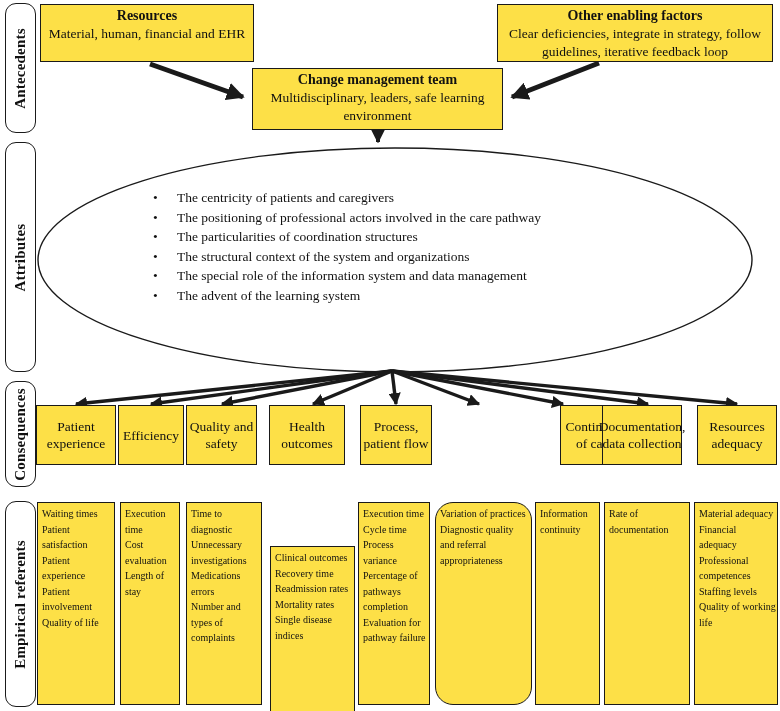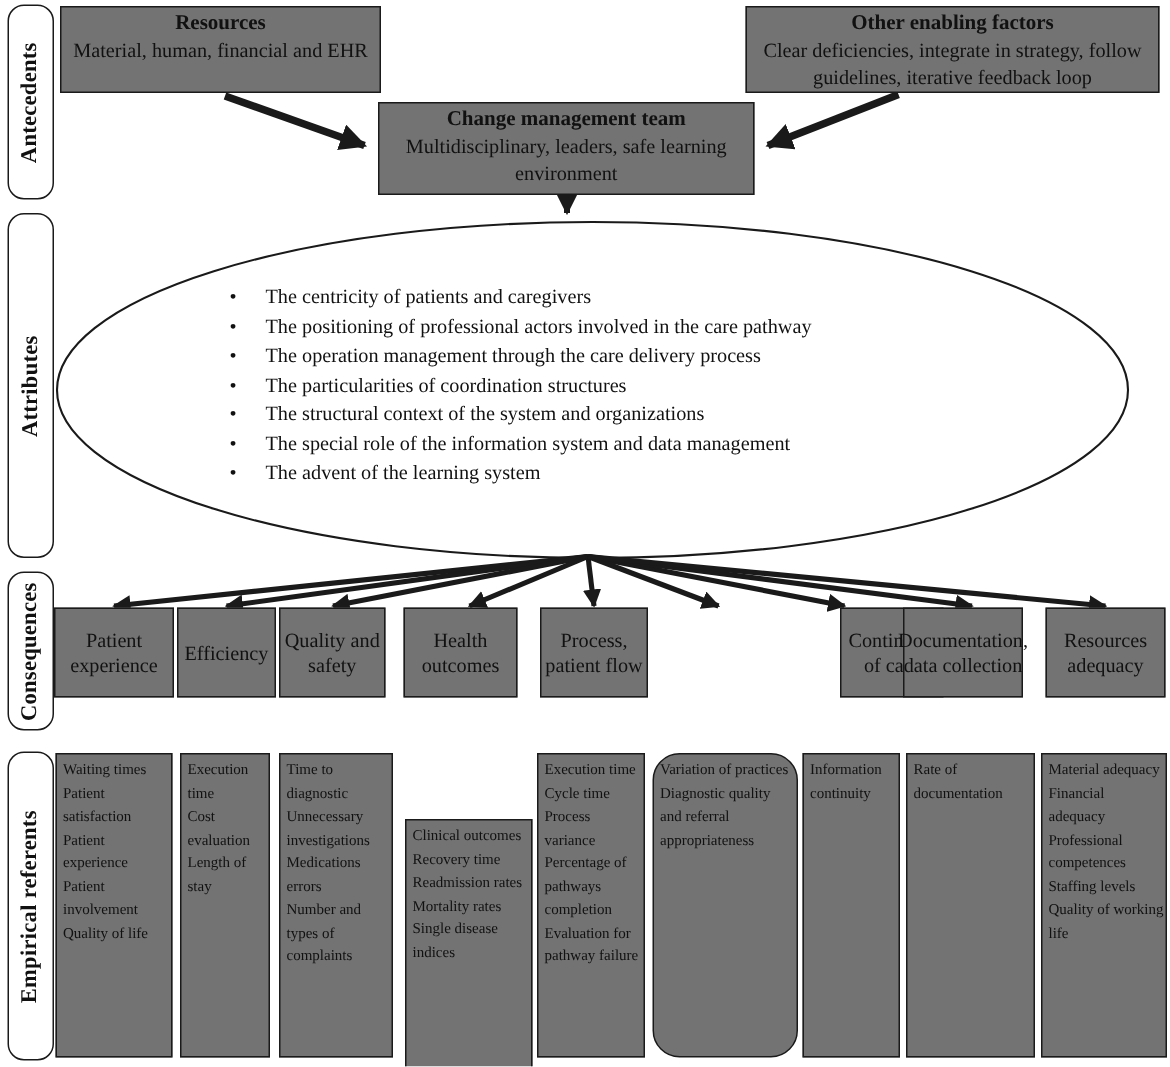--- a/index.html
+++ b/index.html
@@ -1,19 +1,19 @@
 <!DOCTYPE html>
 <html><head>
 <meta charset="utf-8">
 <style>
   html,body{margin:0;padding:0;background:#fff;}
   .canvas{position:relative;width:780px;height:711px;background:#fff;
           font-family:"Liberation Serif",serif;color:#111;overflow:hidden;}
   .overlay{position:absolute;left:0;top:0;pointer-events:none;}
-  .box{position:absolute;border:1.6px solid #1a1a1a;background:#737373;box-sizing:border-box;}
+  .box{position:absolute;border:1.6px solid #1a1a1a;background:#fde047;box-sizing:border-box;}
   .topbox{text-align:center;padding:2px 6px;font-size:13.5px;line-height:18px;}
   .topbox .t{font-weight:bold;font-size:14px;display:block;}
   .side-label{position:absolute;left:5px;width:31px;border:1.6px solid #1a1a1a;border-radius:11px;
               background:#fff;display:flex;align-items:center;justify-content:center;box-sizing:border-box;}
   .side-label span{transform:rotate(-90deg);white-space:nowrap;font-weight:bold;font-size:15px;letter-spacing:.2px;}
   .cbox{display:flex;align-items:center;justify-content:center;text-align:center;
         font-size:13.5px;line-height:17px;padding:2px;}
   .ebox{font-size:10px;line-height:15.5px;padding:3px 1px 3px 4px;}
   ul.bullets{position:absolute;left:150px;top:188px;width:505px;margin:0;padding:0;
              list-style:none;font-size:13.5px;line-height:19.5px;}
@@ -70,21 +70,20 @@
     <span>Clear deficiencies, integrate in strategy, follow guidelines, iterative feedback loop</span>
   </div>
   <div class="box topbox" style="left:252px;top:68px;width:251px;height:62px;">
     <span class="t">Change management team</span>
     <span>Multidisciplinary, leaders, safe learning environment</span>
   </div>
 
   <ul class="bullets" id="bullets">
       <li>The centricity of patients and caregivers</li>
       <li>The positioning of professional actors involved in the care pathway</li>
-      <li>The operation management through the care delivery process</li>
       <li>The particularities of coordination structures</li>
       <li>The structural context of the system and organizations</li>
       <li>The special role of the information system and data management</li>
       <li>The advent of the learning system</li>
     </ul>
 
 <div class="box cbox" style="left: 36px; width: 80px; top: 405px; height: 60px;">
       <span>Patient experience</span>
     </div>
     <div class="box cbox" style="left: 118px; width: 66px; top: 405px; height: 60px;">

